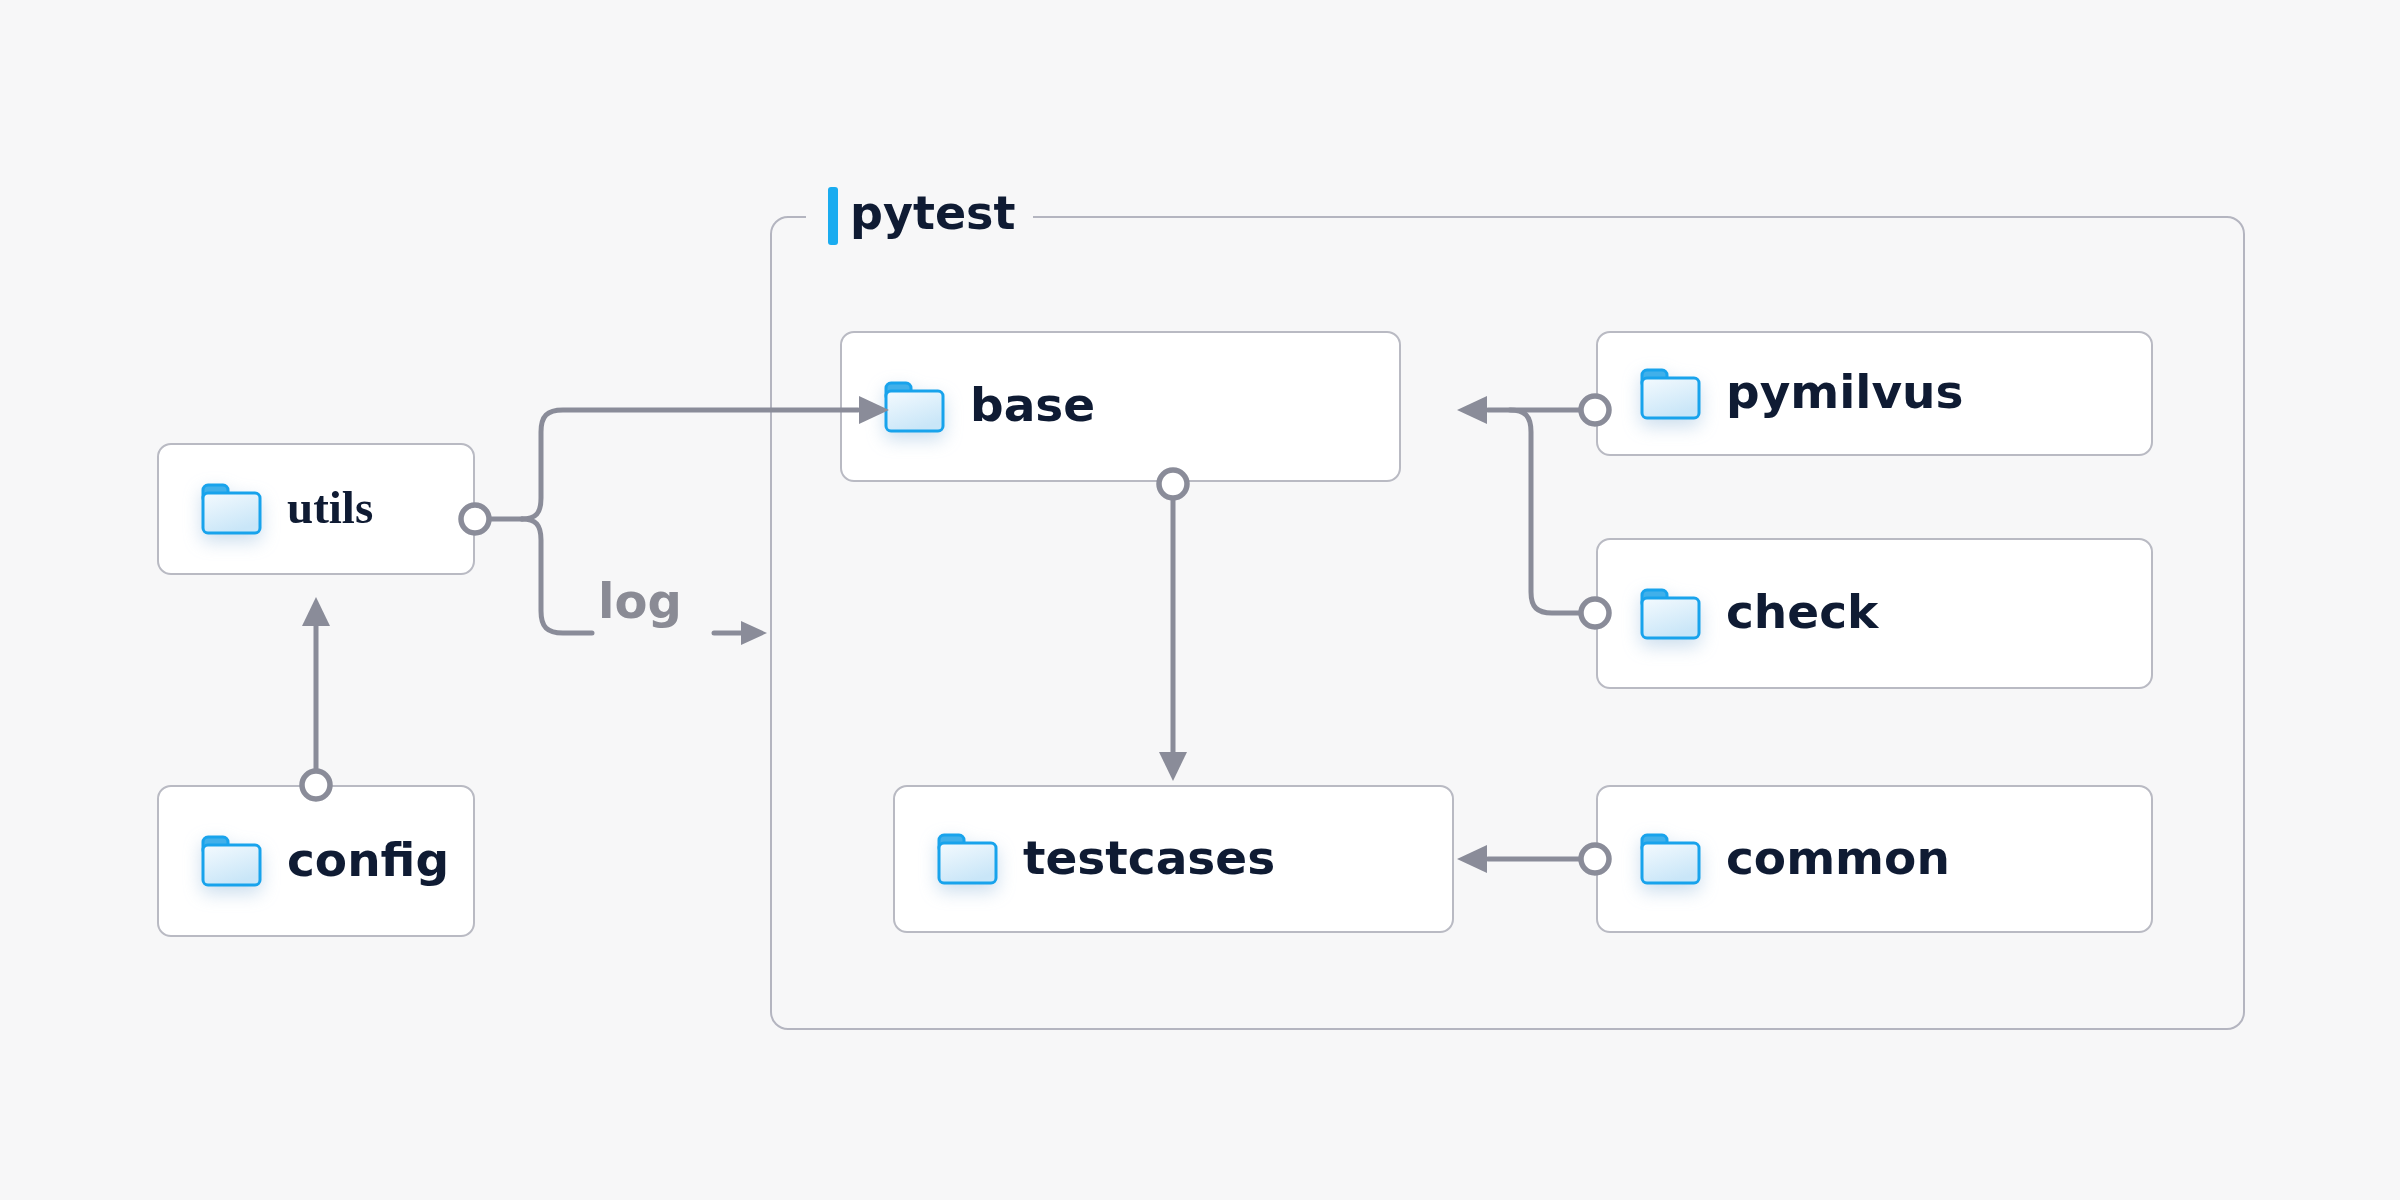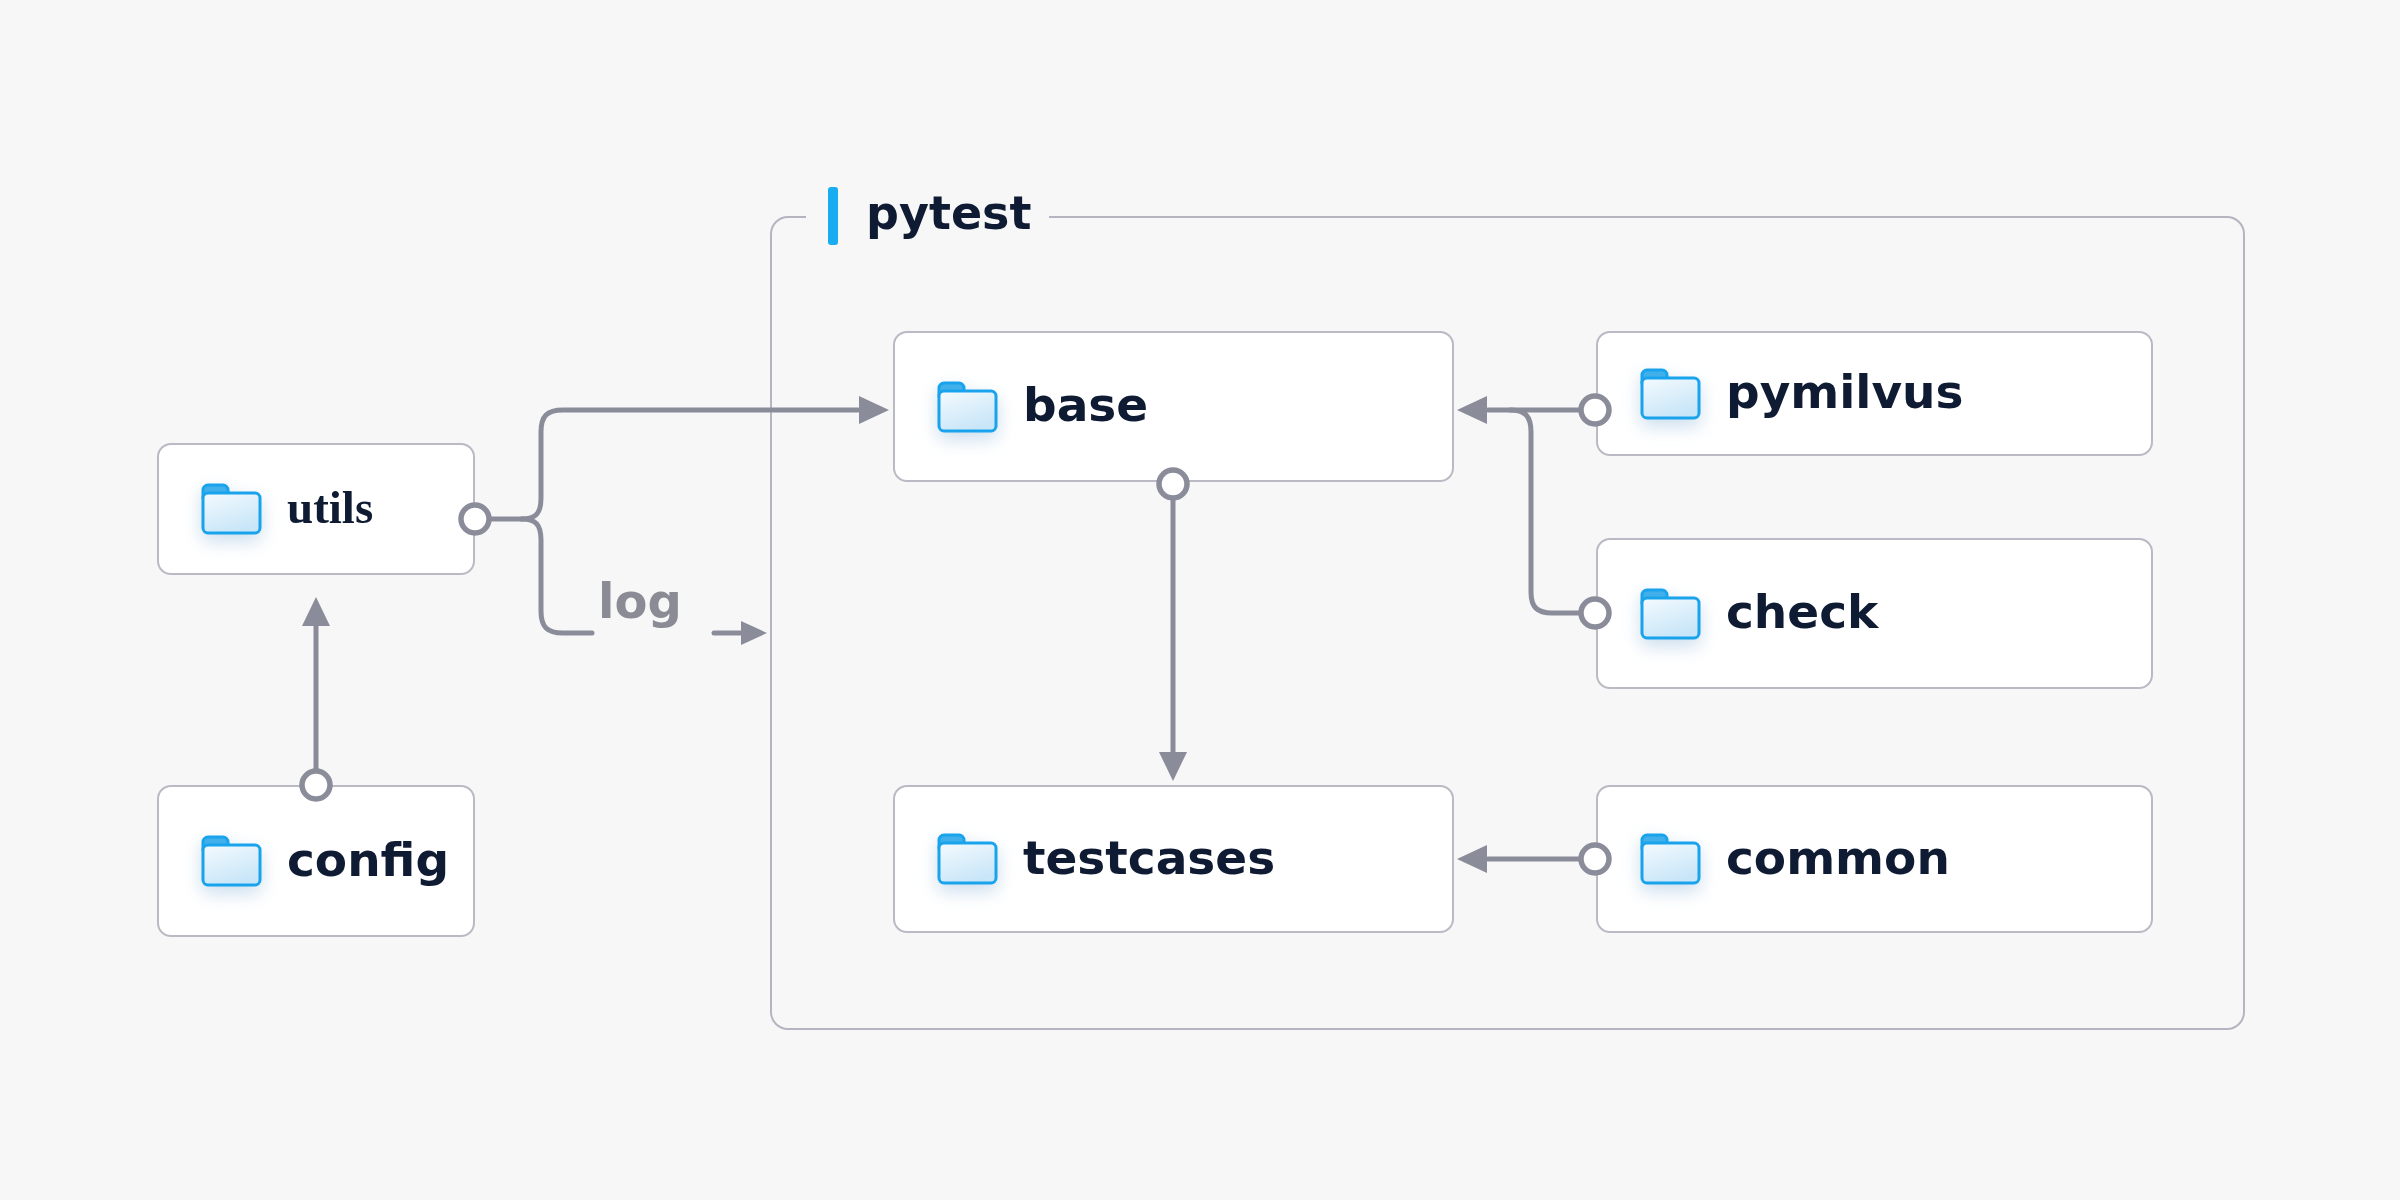--- a/index.html
+++ b/index.html
@@ -16,21 +16,21 @@
     position:absolute;
     left:770px;top:216px;width:1475px;height:814px;
     border:2px solid #b4b5c0;
     border-radius:18px;
     box-sizing:border-box;
     background:transparent;
   }
   .group-label{
     position:absolute;
     left:806px;top:184px;height:64px;
-    display:flex;align-items:center;gap:28px;
+    display:flex;align-items:center;gap:12px;
     background:#f7f7f8;
     padding:0 18px 0 22px;
     z-index:3;
   }
   .group-label .bar{
     width:10px;height:58px;border-radius:3px;
     background:#1aacf0;
   }
   .group-label .txt{
     font-size:46px;font-weight:700;color:#0f1b33;line-height:1;
@@ -51,21 +51,21 @@
   .node .label{
     font-size:47px;font-weight:700;color:#0f1b33;line-height:1;
     padding-bottom:4px;
   }
   .folder{
     width:64px;height:54px;flex:0 0 auto;
     filter:drop-shadow(0 7px 9px rgba(110,160,205,.35));
   }
   #node-utils    {left:157px; top:443px; width:318px; height:132px;font-family:Liberation Serif, serif;}
   #node-config   {left:157px; top:785px; width:318px; height:152px;}
-  #node-base     {left:893px; top:331px; width:561px; height:151px;text-align:right;}
+  #node-base     {left:840px; top:331px; width:561px; height:151px;text-align:right;}
   #node-pymilvus {left:1596px;top:331px; width:557px; height:125px;}
   #node-check    {left:1596px;top:538px; width:557px; height:151px;}
   #node-testcases{left:893px; top:785px; width:561px; height:148px;}
   #node-common   {left:1596px;top:785px; width:557px; height:148px;}
 
   
   .wires{
     position:absolute;left:0;top:0;width:2400px;height:1200px;
     z-index:4;pointer-events:none;
   }

